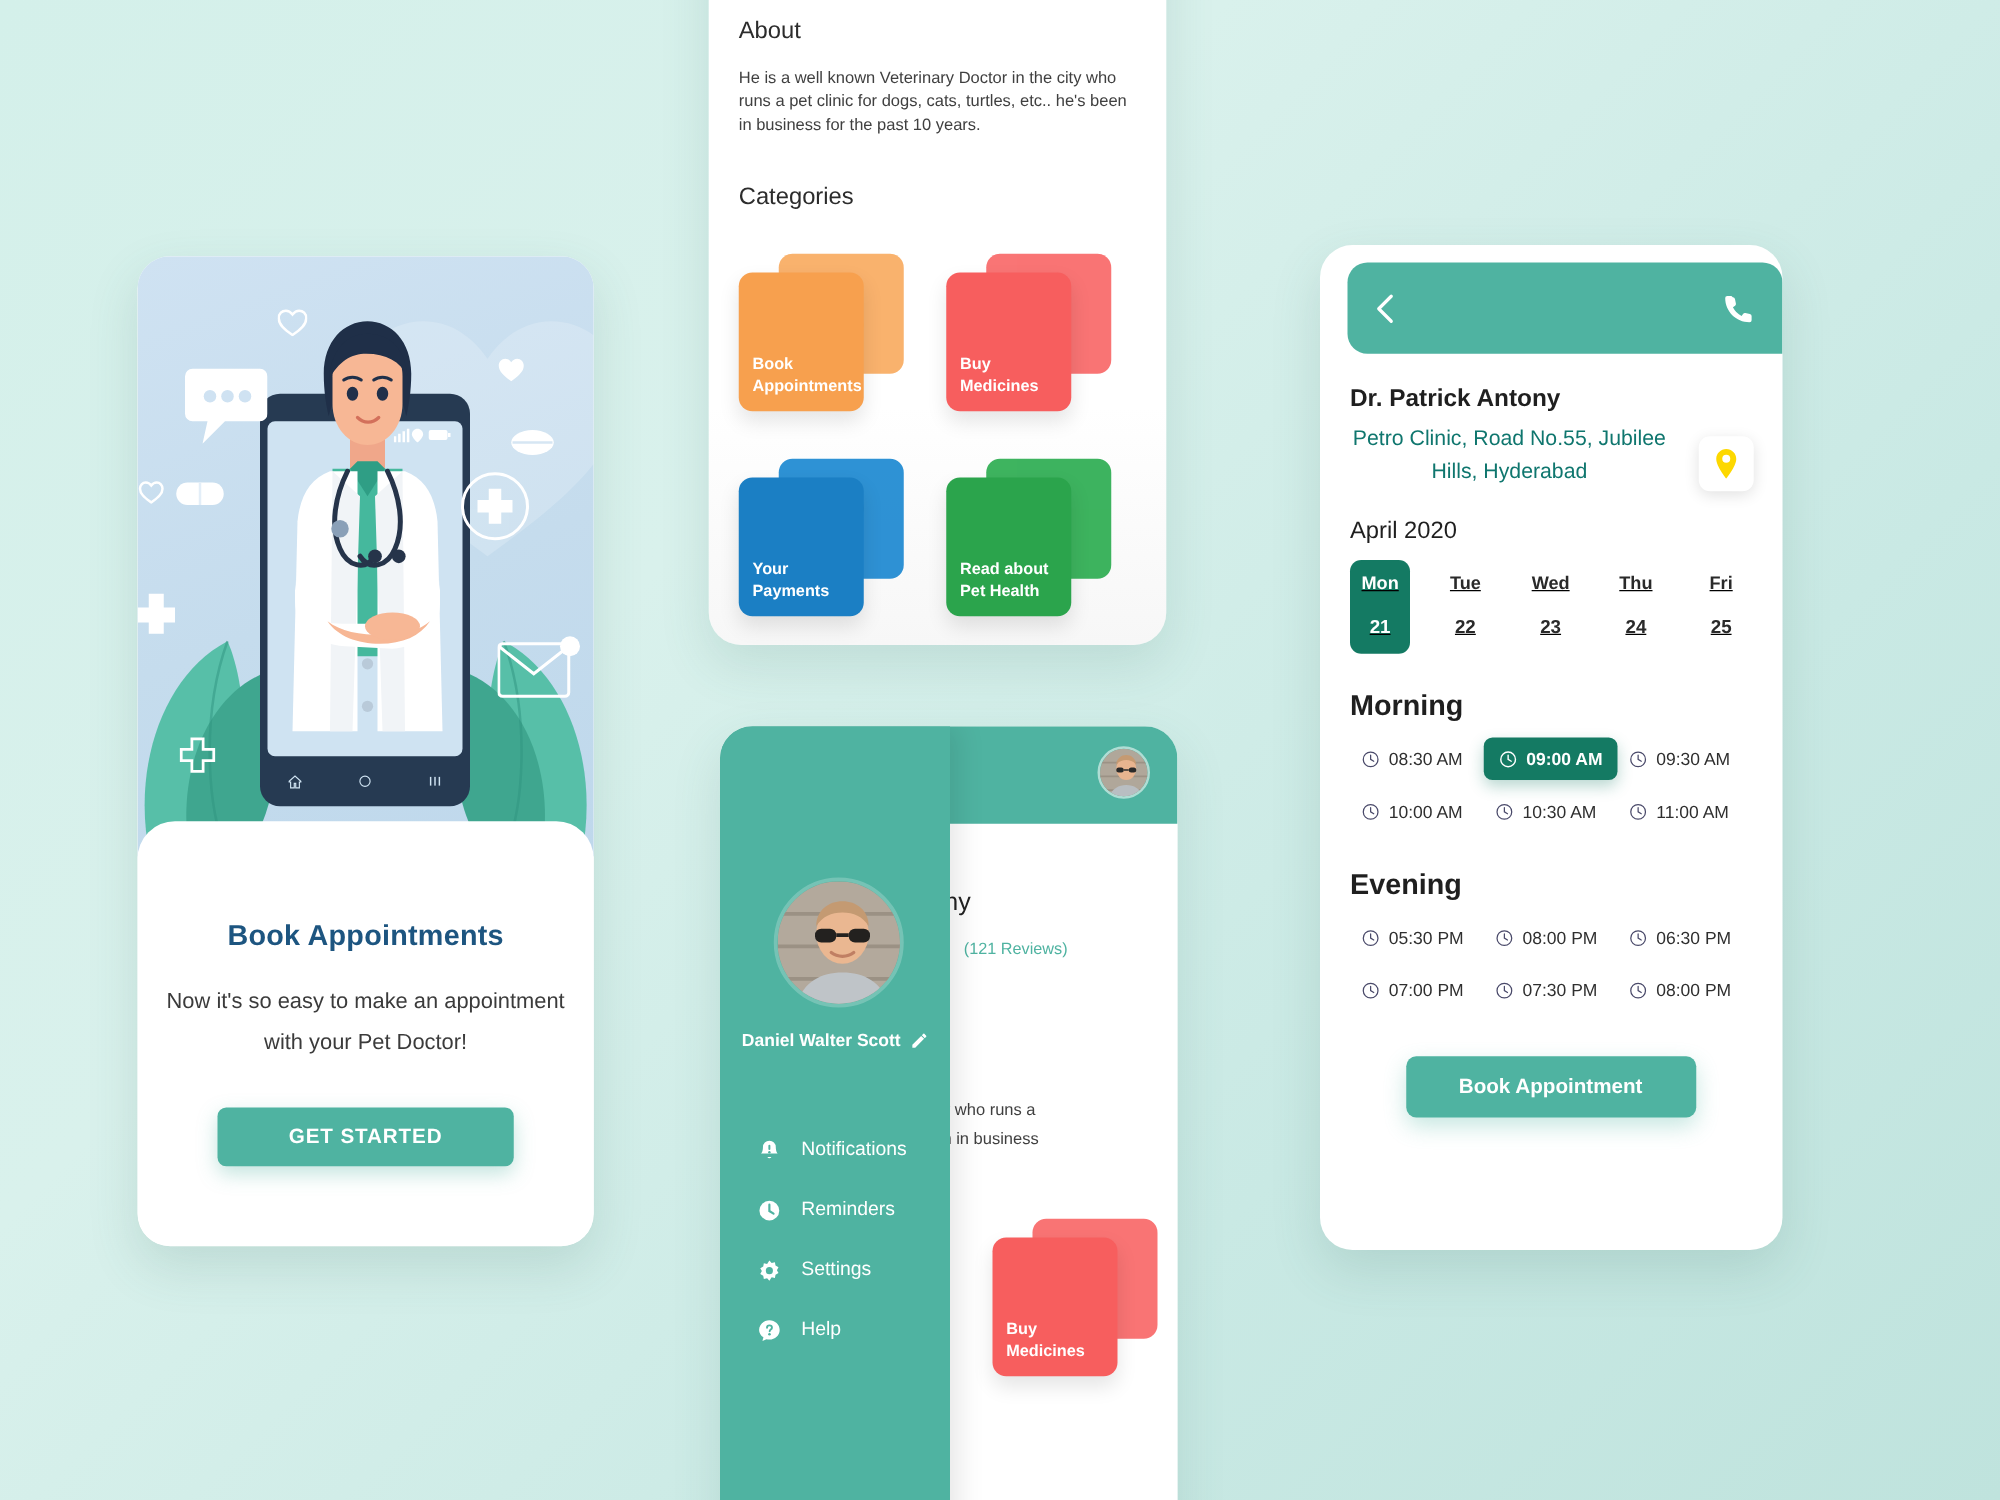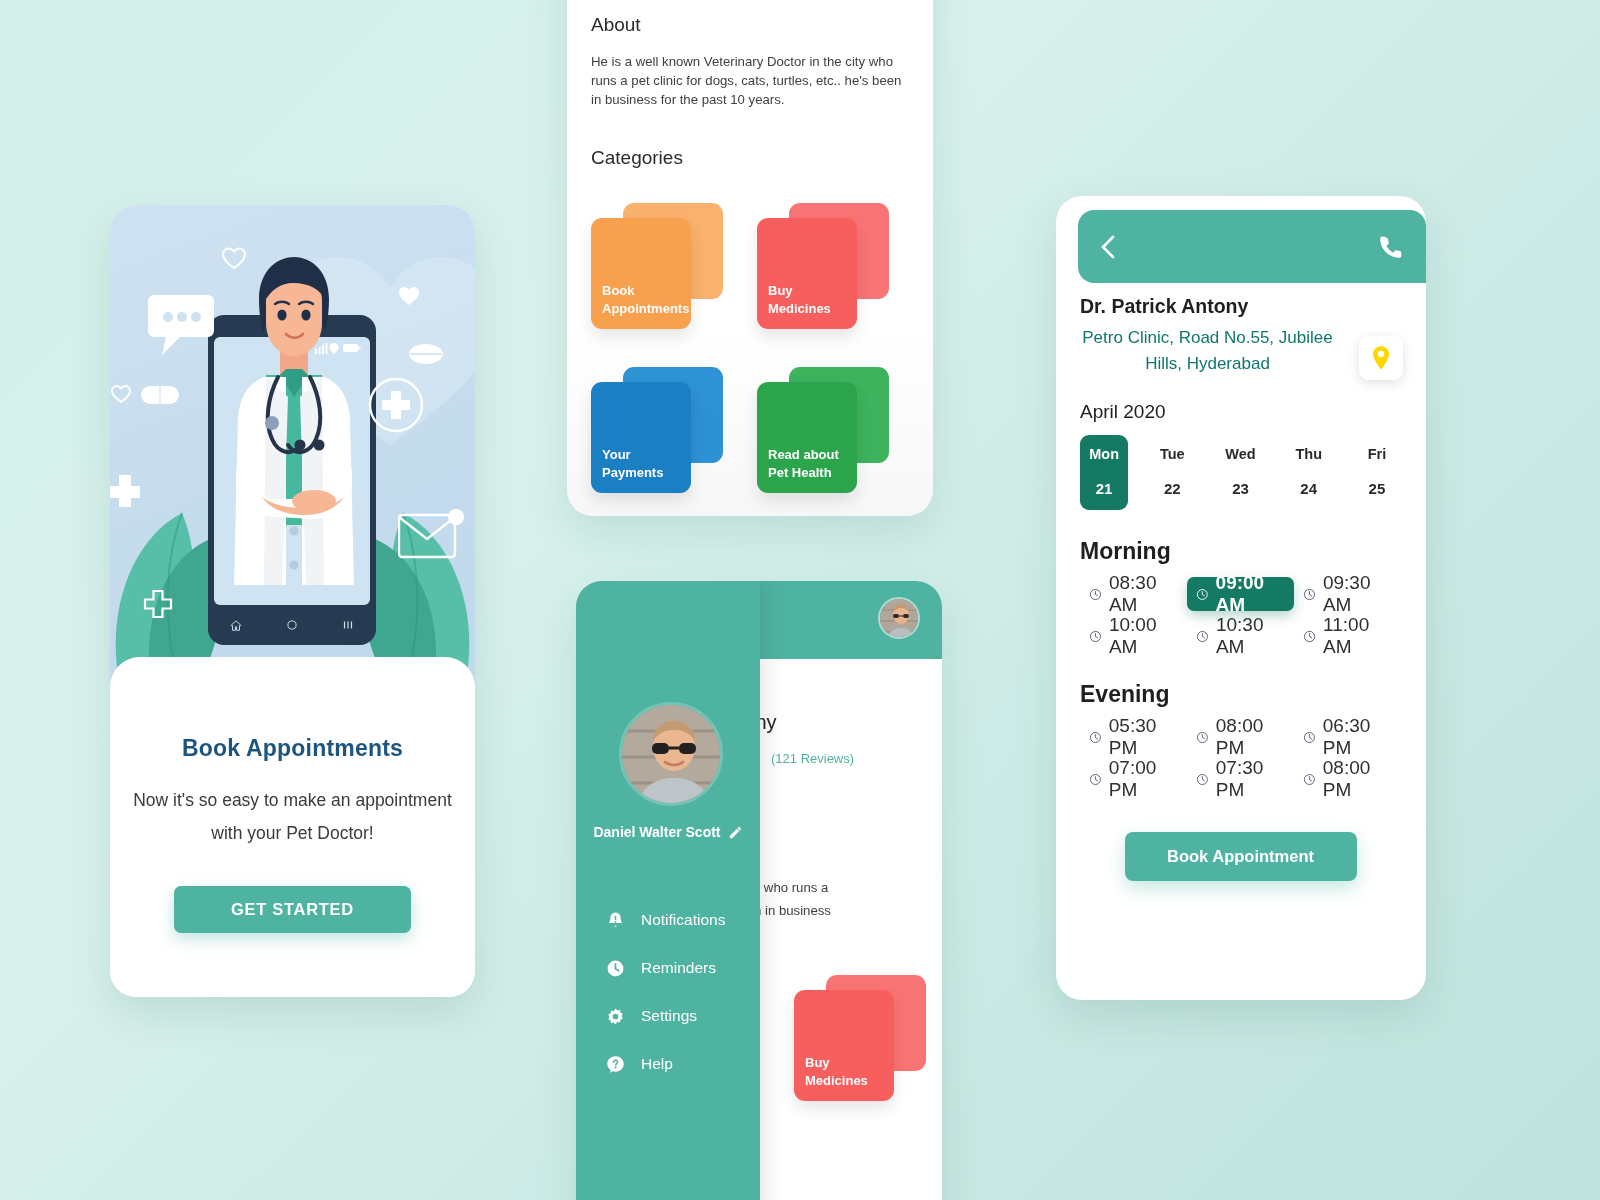--- a/index.html
+++ b/index.html
@@ -163,46 +163,46 @@
     left: 1056px; top: 196px; width: 370px; height: 804px;
     border-radius: 26px; overflow: hidden; background: #fff;
     box-shadow: 0 16px 40px rgba(60,110,100,.16);
   }
   .ap-header {
     position: absolute; left: 22px; top: 14px; width: 348px; height: 73px;
     background: #4fb3a1; border-radius: 16px 16px 0 16px;
     display: flex; align-items: center; justify-content: space-between;
     padding: 0 22px 0 20px;
   }
-  .ap-body { position: absolute; left: 0; top: 99px; width: 369px; padding: 0 24px; }
+  .ap-body { position: absolute; left: 0; top: 112px; width: 369px; padding: 0 24px; }
   .ap-docname { font-size: 19.5px; color: #1f1f1f; font-weight: bold; }
   .ap-addr { margin-top: 7px; font-size: 17px; color: #0f766e; line-height: 26px; width: 255px; text-align: center; }
   .ap-pin {
     position: absolute; right: 22px; top: 41px; width: 44px; height: 44px;
     background: #fff; border-radius: 9px; box-shadow: 0 3px 12px rgba(0,0,0,.12);
     display: flex; align-items: center; justify-content: center;
   }
   .ap-month { margin-top: 24px; font-size: 19px; font-weight: normal; color: #1f1f1f; }
-  .ap-days { margin-top: 12px; display: flex; gap: 20px; }
+  .ap-days { margin-top: 12px; display: flex; gap: 20px; text-decoration: underline; }
   .ap-day {
     width: 57px; text-align: center; padding: 11px 0 13px; border-radius: 9px;
     cursor: pointer;
   }
   .ap-day .dn { font-size: 14.5px; font-weight: bold; color: #2a2a2a; }
   .ap-day .dd { margin-top: 18px; font-size: 15px; font-weight: bold; color: #2a2a2a; }
   .ap-day.sel { background: #147a63; }
   .ap-day.sel .dn, .ap-day.sel .dd { color: #fff; }
   .ap-sec { margin-top: 28px; font-size: 23px; font-weight: bold; color: #1f1f1f; }
   .slot-grid {
     margin-top: 12px; display: grid; grid-template-columns: repeat(3,1fr);
     row-gap: 8px;
   }
   .slot {
     display: flex; align-items: center; gap: 7px; height: 34px; padding: 0 9px;
-    border-radius: 7px; font-size: 19px; color: #2f2f2f; cursor: pointer;
+    border-radius: 7px; font-size: 14px; color: #2f2f2f; cursor: pointer;
   }
   .slot.sel { background: #147a63; color: #fff; font-weight: bold; justify-content: center;
               box-shadow: 0 5px 12px rgba(20,122,99,.3); }
   .btn-book {
     margin: 36px auto 0; display: block; width: 232px; height: 49px; border: none;
     background: #4fb3a1; color: #fff; font-size: 16.5px; font-weight: bold;
     border-radius: 8px; cursor: pointer; font-family: "Liberation Sans", sans-serif;
     box-shadow: 0 7px 18px rgba(79,179,161,.32);
   }
   .icon-wrap { display: inline-flex; align-items: center; justify-content: center; }

